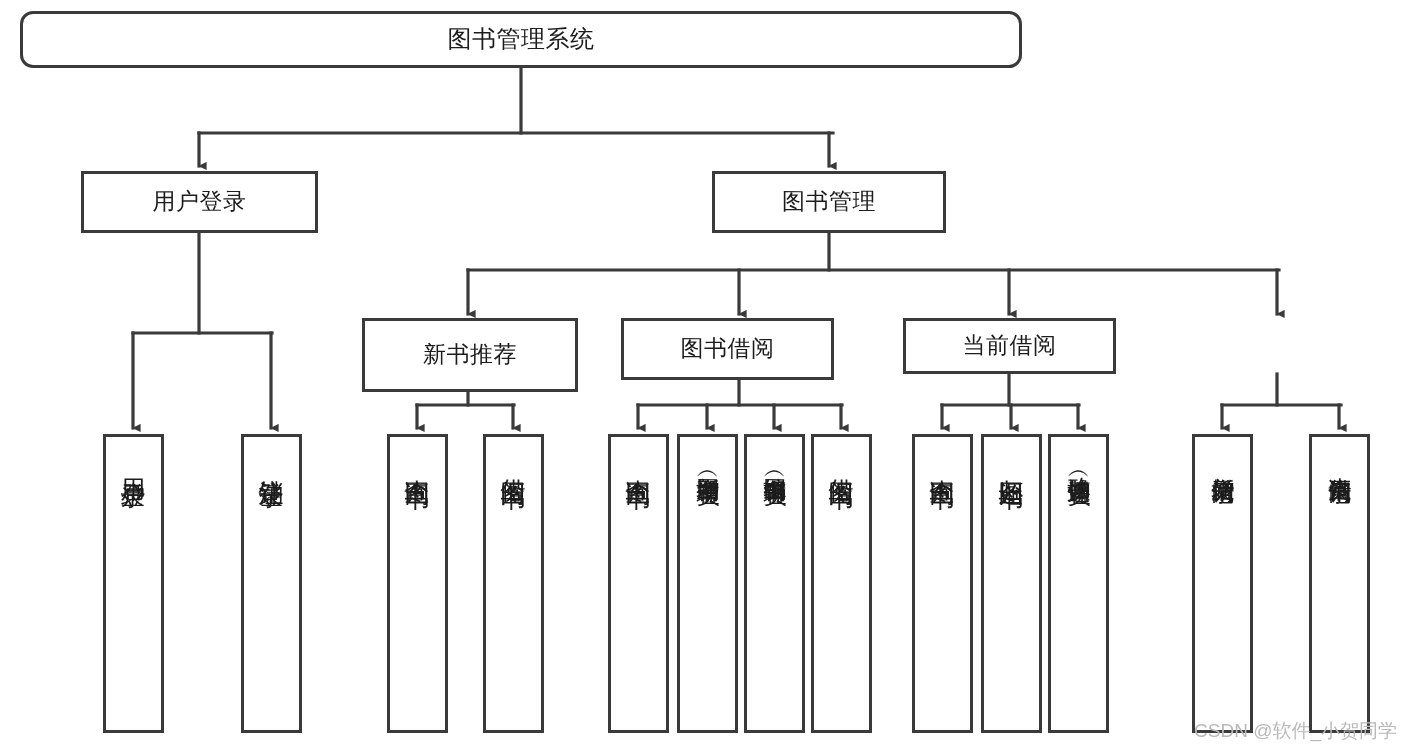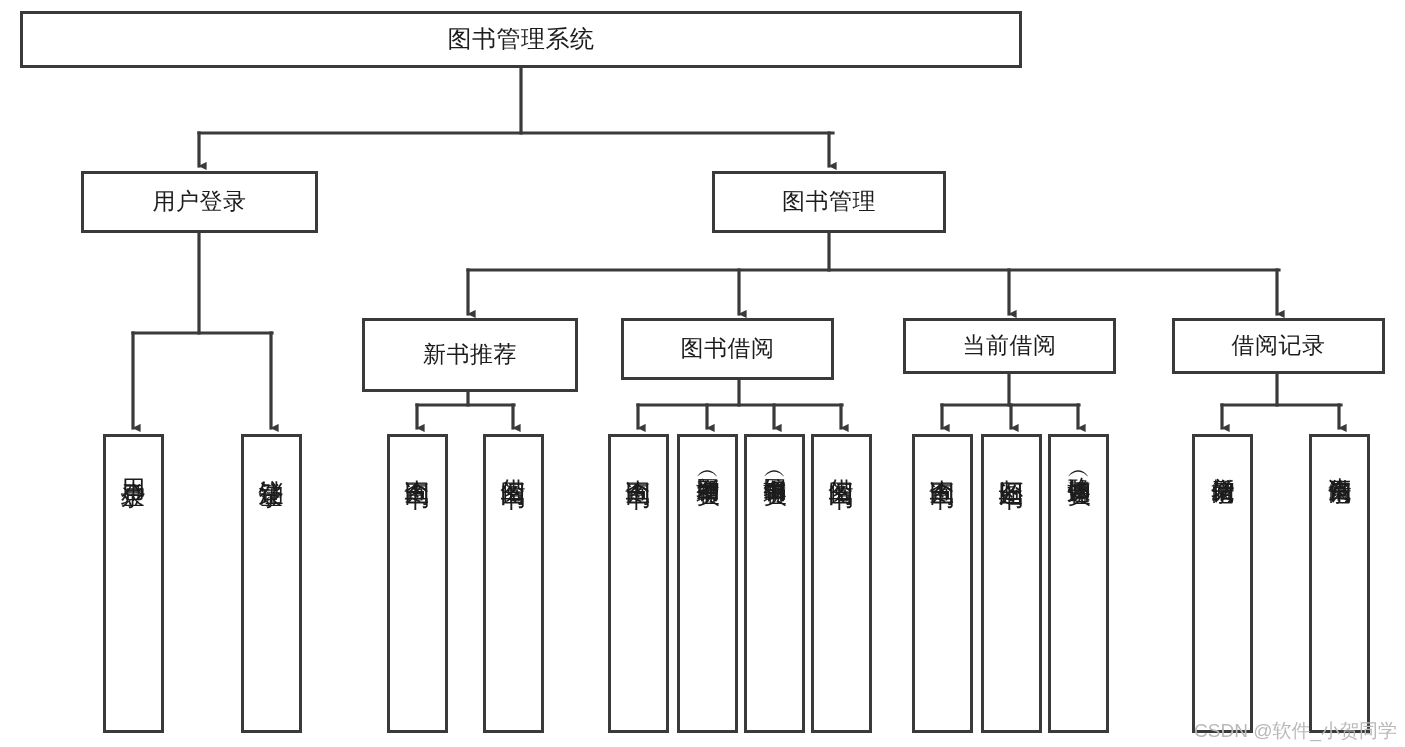--- a/index.html
+++ b/index.html
@@ -130,43 +130,40 @@
       <path d="M1011,405 L1011,428" marker-end="url(#arrowhead)"></path>
       <path d="M1078,405 L1078,428" marker-end="url(#arrowhead)"></path>
 
       <path d="M1277,374 L1277,405"></path>
       <path d="M1222,405 L1341,405"></path>
       <path d="M1222,405 L1222,428" marker-end="url(#arrowhead)"></path>
       <path d="M1339,405 L1339,428" marker-end="url(#arrowhead)"></path>
     </g>
   </svg>
 
-  <div class="node h root" style="left:20px; top:11px; width:1002px; height:57px;">
+  <div class="node h root" style="left:20px; top:11px; width:1002px; height:57px;border-radius:13px;">
     <span class="node-label">图书管理系统</span>
   </div>
 
   <div class="node h" style="left:81px; top:171px; width:237px; height:62px;">
     <span class="node-label">用户登录</span>
   </div>
   <div class="node h" style="left:712px; top:171px; width:234px; height:62px;">
     <span class="node-label">图书管理</span>
   </div>
 
   <div class="node h" style="left:362px; top:318px; width:216px; height:74px;">
     <span class="node-label">新书推荐</span>
   </div>
   <div class="node h" style="left:621px; top:318px; width:213px; height:62px;">
     <span class="node-label">图书借阅</span>
   </div>
   <div class="node h" style="left:903px; top:318px; width:213px; height:56px;">
     <span class="node-label">当前借阅</span>
   </div>
-  <div class="node h" style="left:1172px; top:318px; width:213px; height:56px;">
-    <span class="node-label">借阅记录</span>
-  </div>
 
   <div class="node v" style="left:103px; top:434px; width:61px; height:299px;">
     <span class="node-label">用户登录</span>
   </div>
   <div class="node v" style="left:241px; top:434px; width:61px; height:299px;">
     <span class="node-label">注销登录</span>
   </div>
 
   <div class="node v" style="left:387px; top:434px; width:61px; height:299px;">
     <span class="node-label">查询图书</span>

